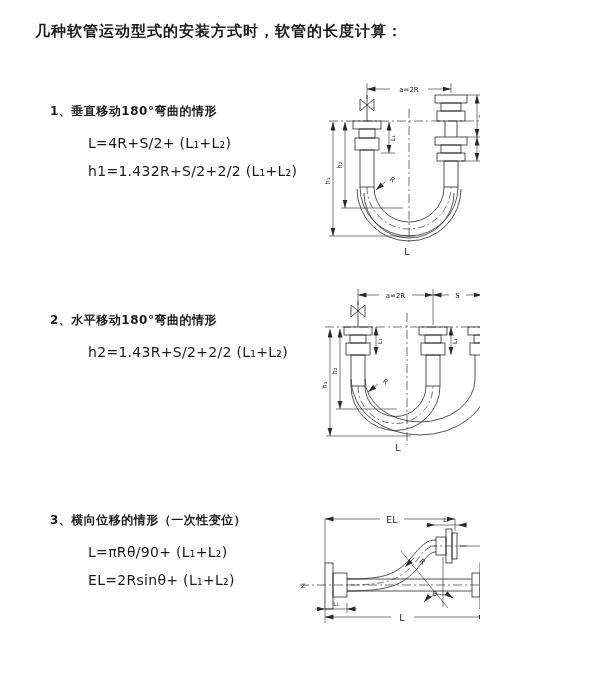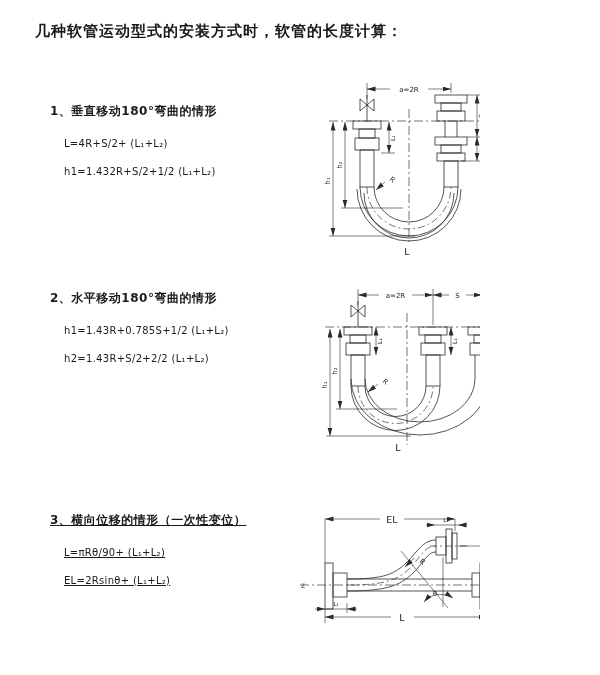--- a/index.html
+++ b/index.html
@@ -7,50 +7,49 @@
     position:relative; width:480px; height:675px; background:#ffffff;
     font-family:"DejaVu Sans","Liberation Sans",sans-serif; color:#1a1a1a;
     overflow:hidden;
   }
   .title {
     position:absolute; left:35px; top:22px; font-size:15px; font-weight:700;
     letter-spacing:1px; margin:0;
   }
   .sec { position:absolute; left:50px; }
   .sec h2 { font-size:12px; font-weight:700; margin:0 0 10px 0; letter-spacing:0.5px; }
-  .sec .f { font-size:10px; line-height:27.5px; margin-left:14px; letter-spacing:0.3px; white-space:pre; }
+  .sec .f { font-size:14px; line-height:27.5px; margin-left:38px; letter-spacing:0.3px; white-space:pre; }
   svg.diagram { position:absolute; }
   svg .ln { stroke:#2a2a2a; stroke-width:0.8; fill:none; }
   svg .thin { stroke:#2a2a2a; stroke-width:0.6; fill:none; }
   svg .cl { stroke:#3a3a3a; stroke-width:0.7; fill:none; stroke-dasharray:9 3 2 3; }
   svg .dash { stroke:#3a3a3a; stroke-width:0.7; fill:none; stroke-dasharray:7 3 2 3; }
   svg text { fill:#1f1f1f; stroke:none; font-size:7px; font-family:"DejaVu Sans","Liberation Sans",sans-serif; }
   svg text.lg { font-size:9.5px; }
   svg text.sm { font-size:6px; }
 </style>
 </head>
 <body>
 
 <div class="page">
 
   <h1 class="title">几种软管运动型式的安装方式时，软管的长度计算：</h1>
 
   <div class="sec" style="top:103px;">
     <h2>1、垂直移动180°弯曲的情形</h2>
     <div class="f">L=4R+S/2+ (L₁+L₂)</div>
-    <div class="f">h1=1.432R+S/2+1/2 (L₁+L₂)</div>
+    <div class="f">h1=1.432R+S/2+2/2 (L₁+L₂)</div>
   </div>
 
-  <div class="sec" style="top:290px;">
+  <div class="sec" style="top:312px;">
     <h2>2、水平移动180°弯曲的情形</h2>
-    <div class="f">h1=1.43R+0.785S+1/2 (L₁+L₂)</div>
     <div class="f">h2=1.43R+S/2+2/2 (L₁+L₂)</div>
   </div>
 
-  <div class="sec" style="top:512px;text-decoration:underline;">
+  <div class="sec" style="top:512px;">
     <h2>3、横向位移的情形（一次性变位）</h2>
     <div class="f">L=πRθ/90+ (L₁+L₂)</div>
     <div class="f">EL=2Rsinθ+ (L₁+L₂)</div>
   </div>
 
   <svg class="diagram" style="left:315px; top:75px;" width="285" height="185" viewBox="0 0 285 185">
     <defs>
       <marker id="ar1" markerWidth="10" markerHeight="7" refX="8.5" refY="2.5" orient="auto-start-reverse" markerUnits="userSpaceOnUse">
         <path d="M0,0 L8.5,2.5 L0,5 z" fill="#2a2a2a" stroke="none"></path>
       </marker>

